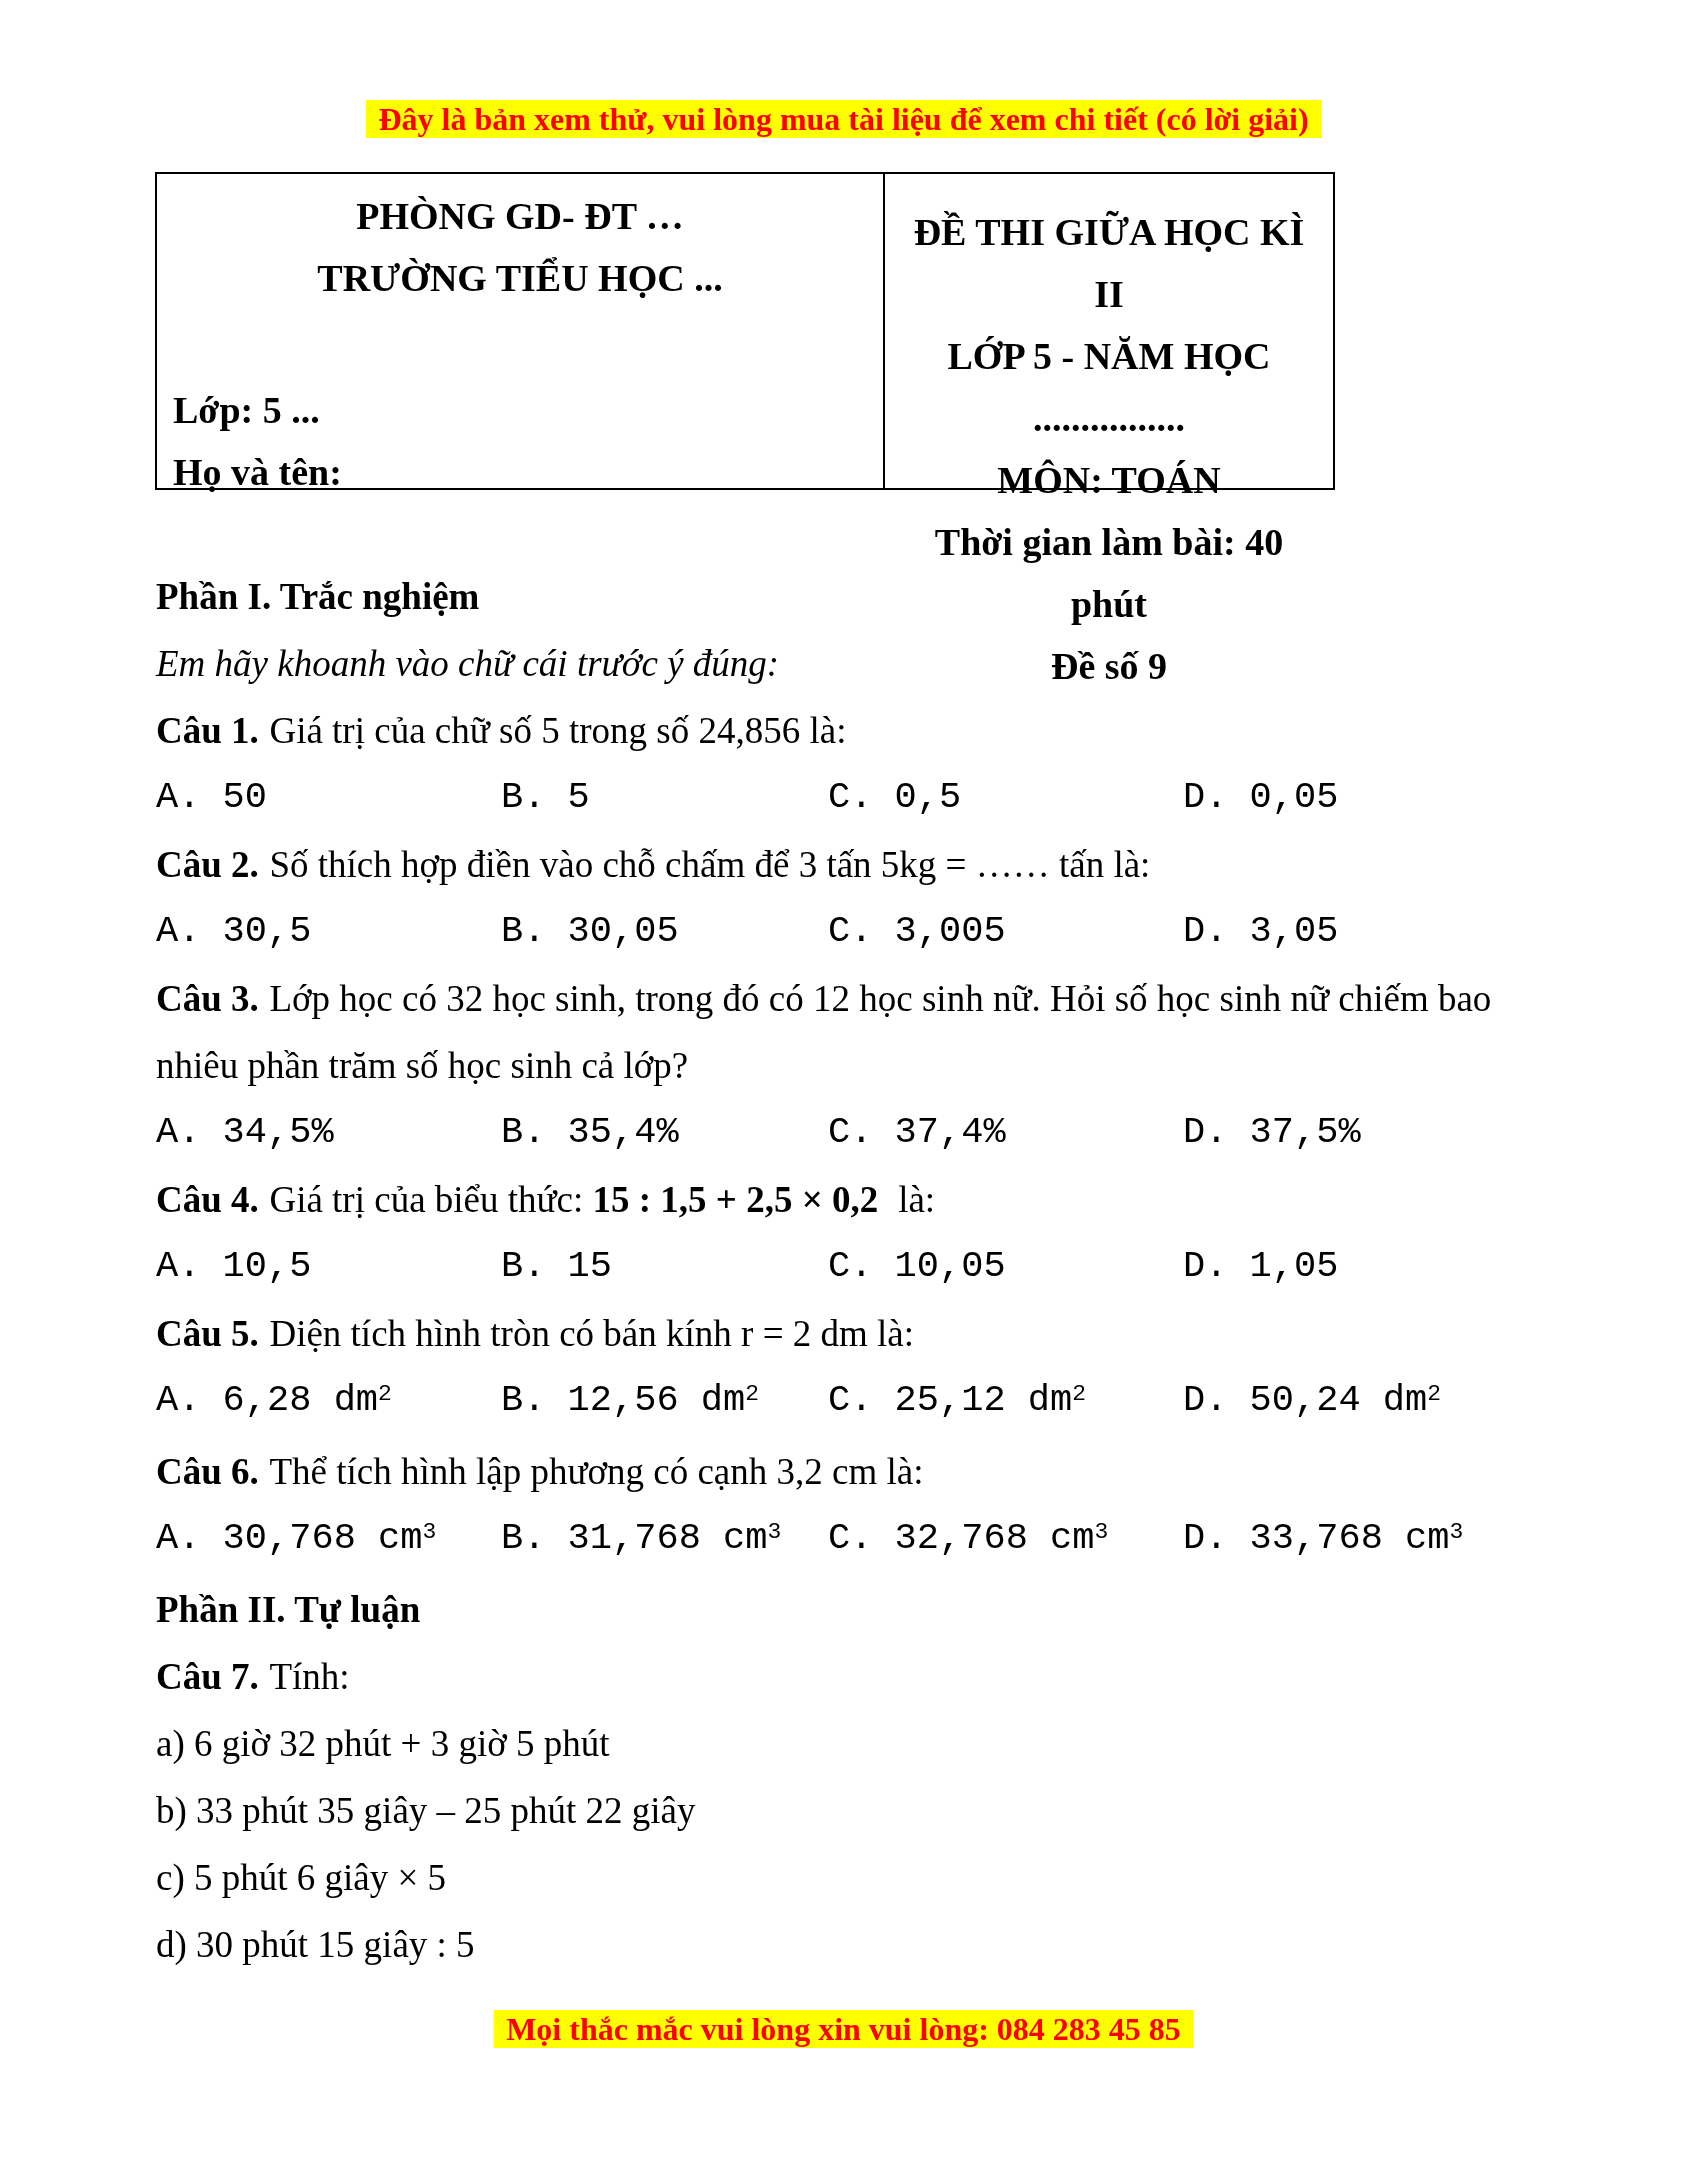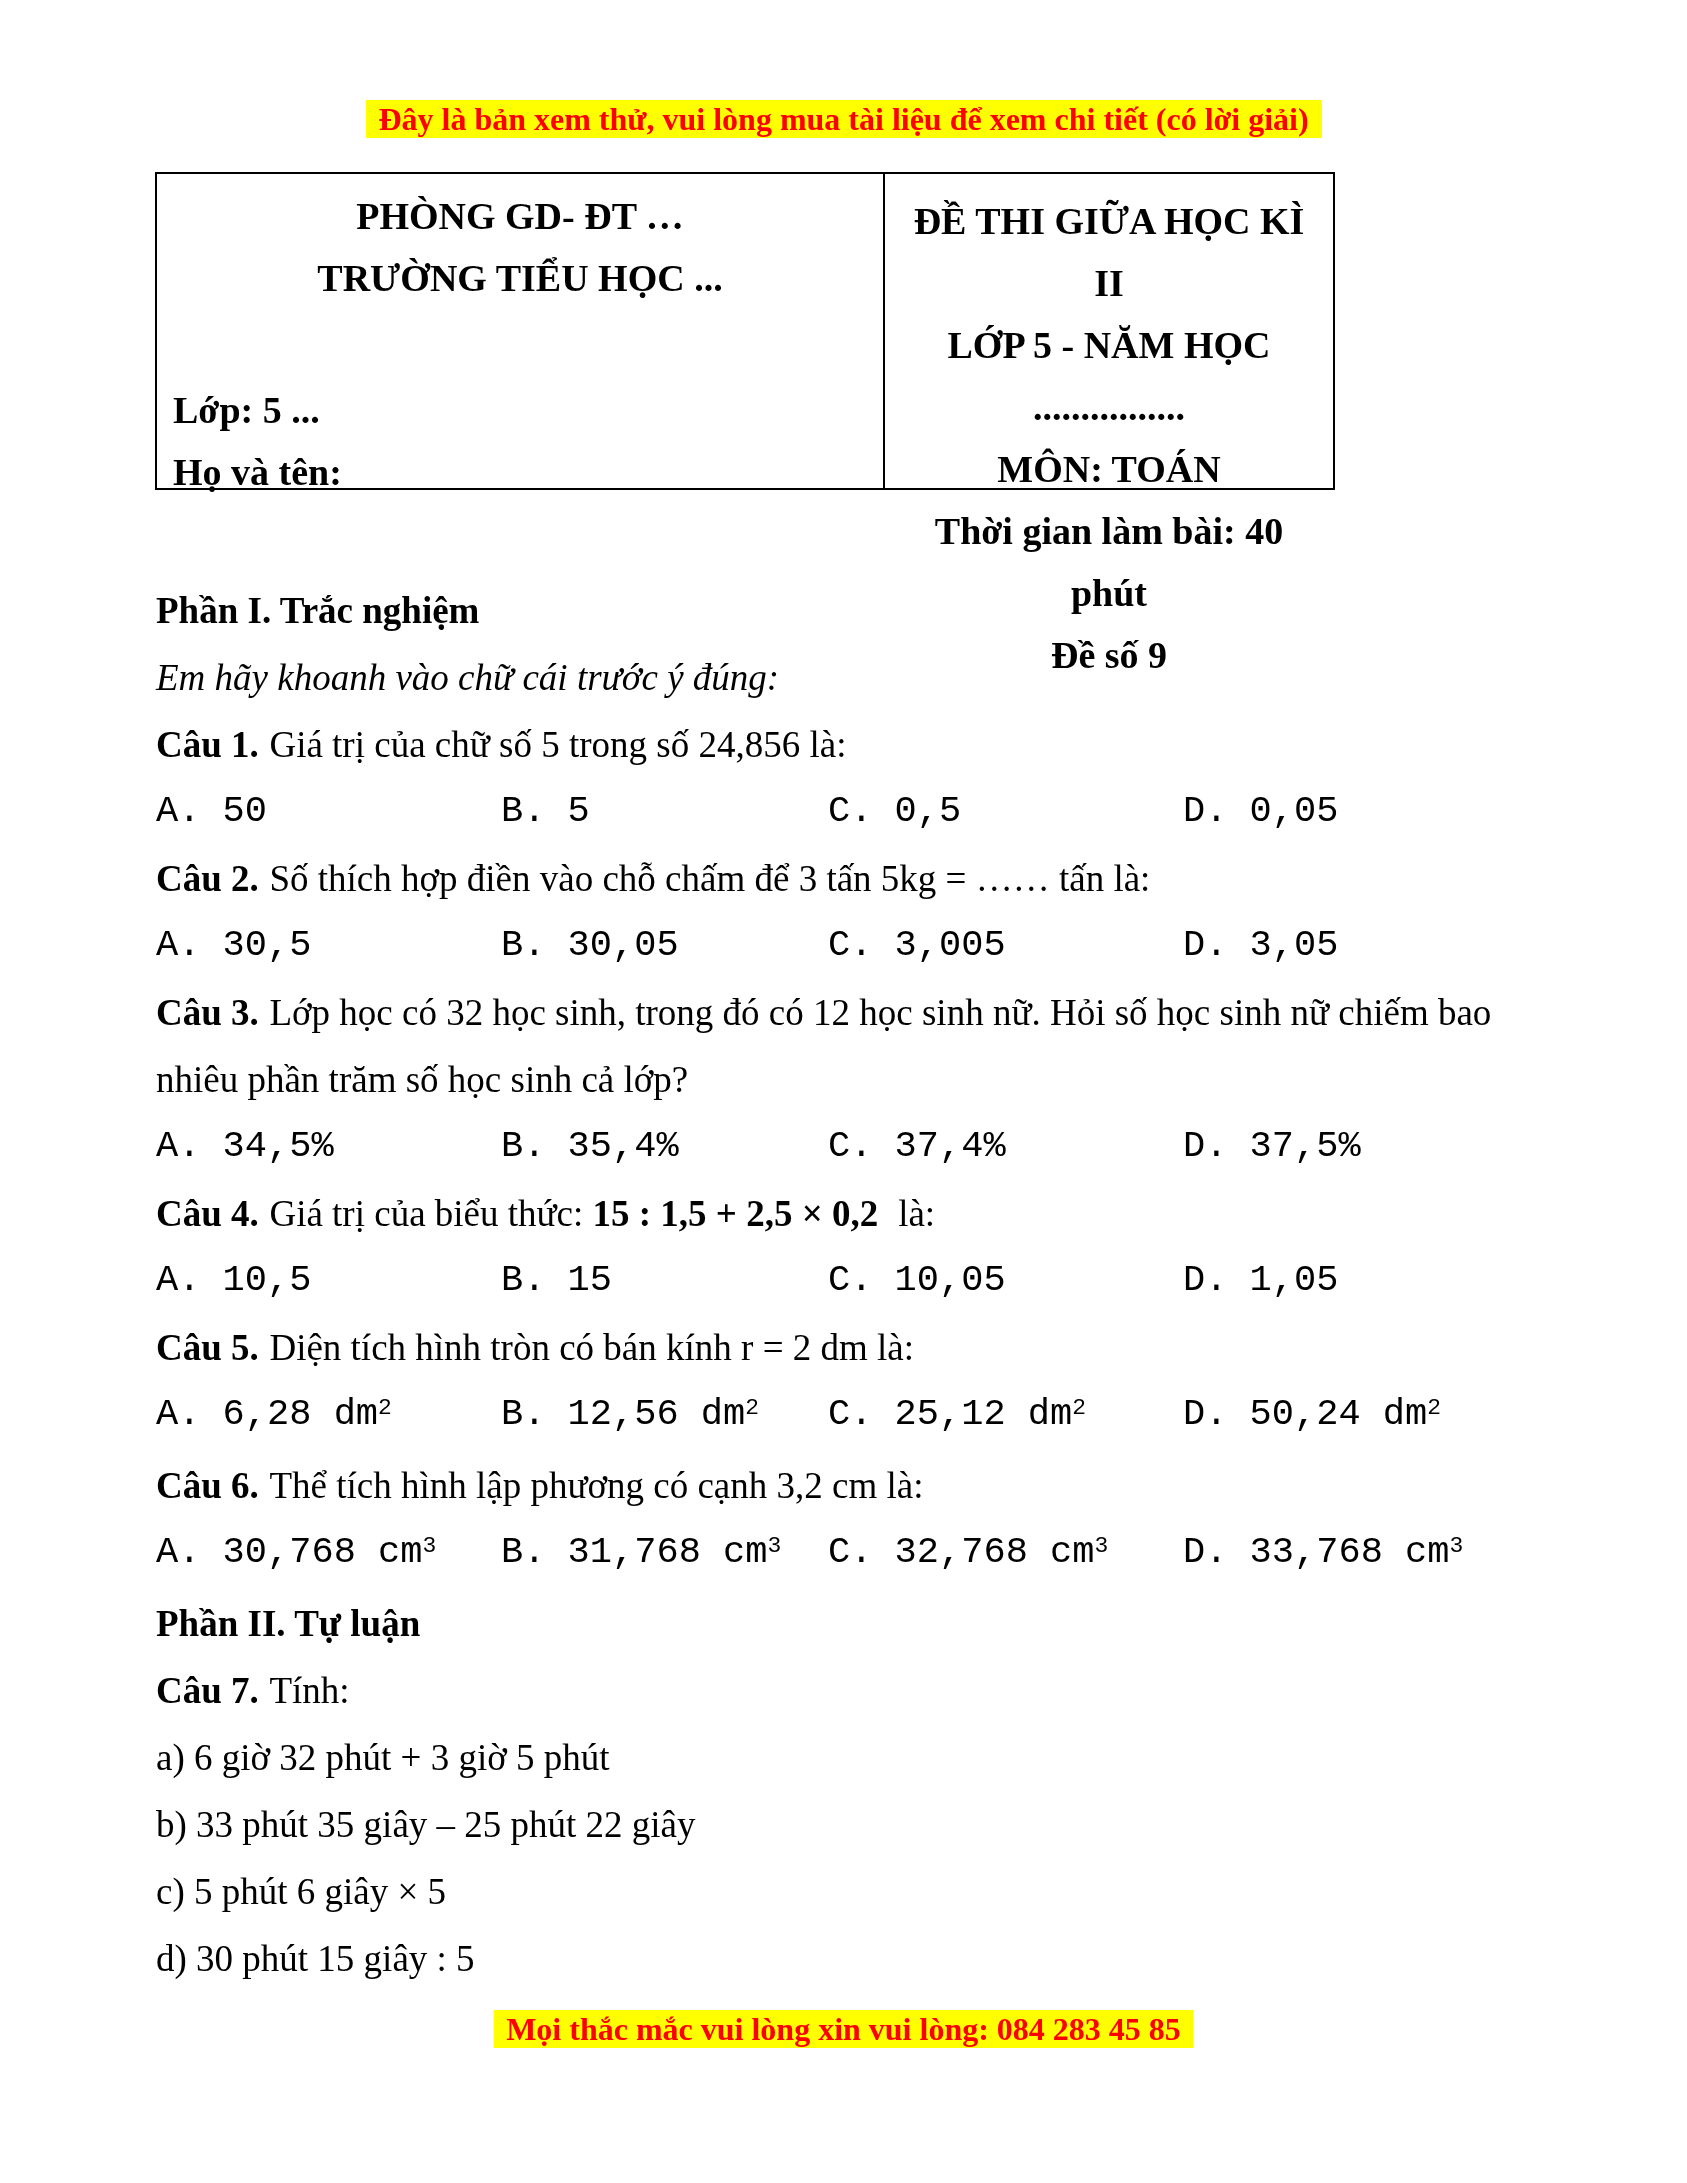--- a/index.html
+++ b/index.html
@@ -35,30 +35,30 @@
     font-size:38px;
     line-height:62px;
   }
   .cell-left {
     width:728px;
     border-right:2.6px solid #000;
     padding:10.6px 16px 0 16px;
   }
   .cell-right {
     flex:1;
-    padding:16px 12px 0 12px;
+    padding:27px 12px 0 12px;
     text-align:center;
   }
   .cell-left .center { text-align:center; }
   .cell-left .spacer { height:70px; }
 
   .doc-body {
     position:absolute;
     left:156px;
-    top:577px;
+    top:563px;
     width:1383px;
     font-size:37px;
     line-height:67px;
   }
   .b { font-weight:bold; }
   .i { font-style:italic; }
   .q .b { margin-right:10.6px; }
   .opts {
     display:grid;
     grid-template-columns:345px 327px 355px 1fr;

